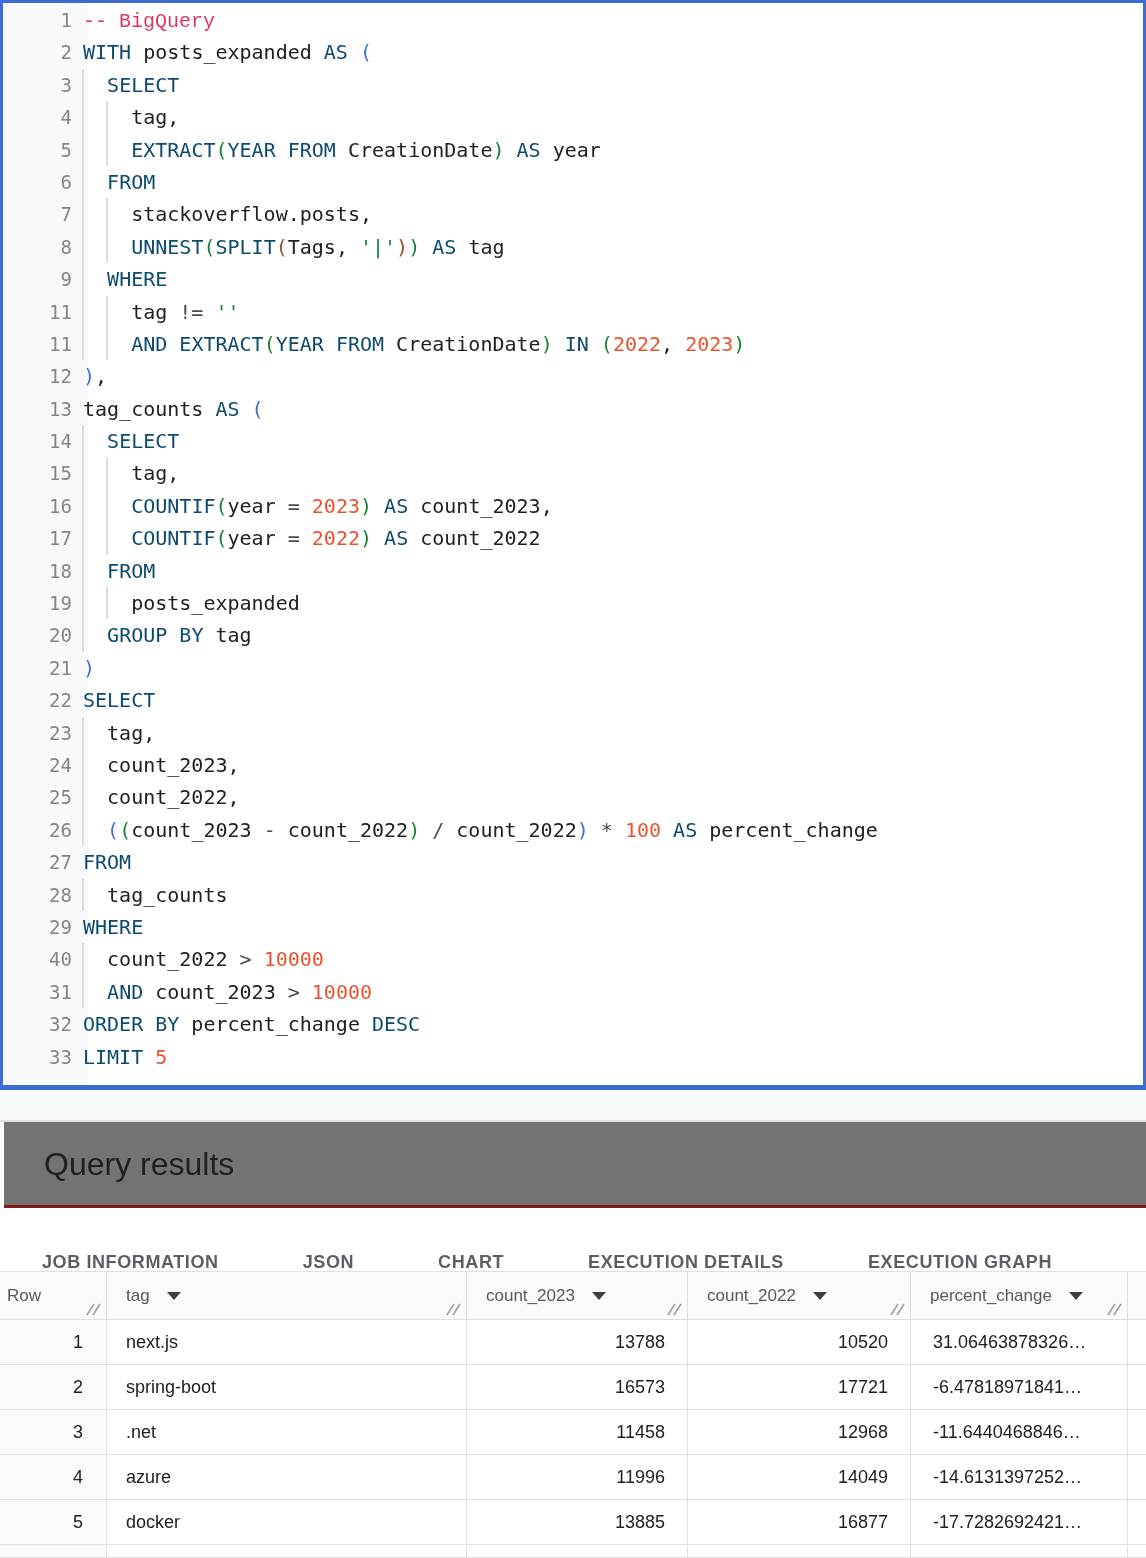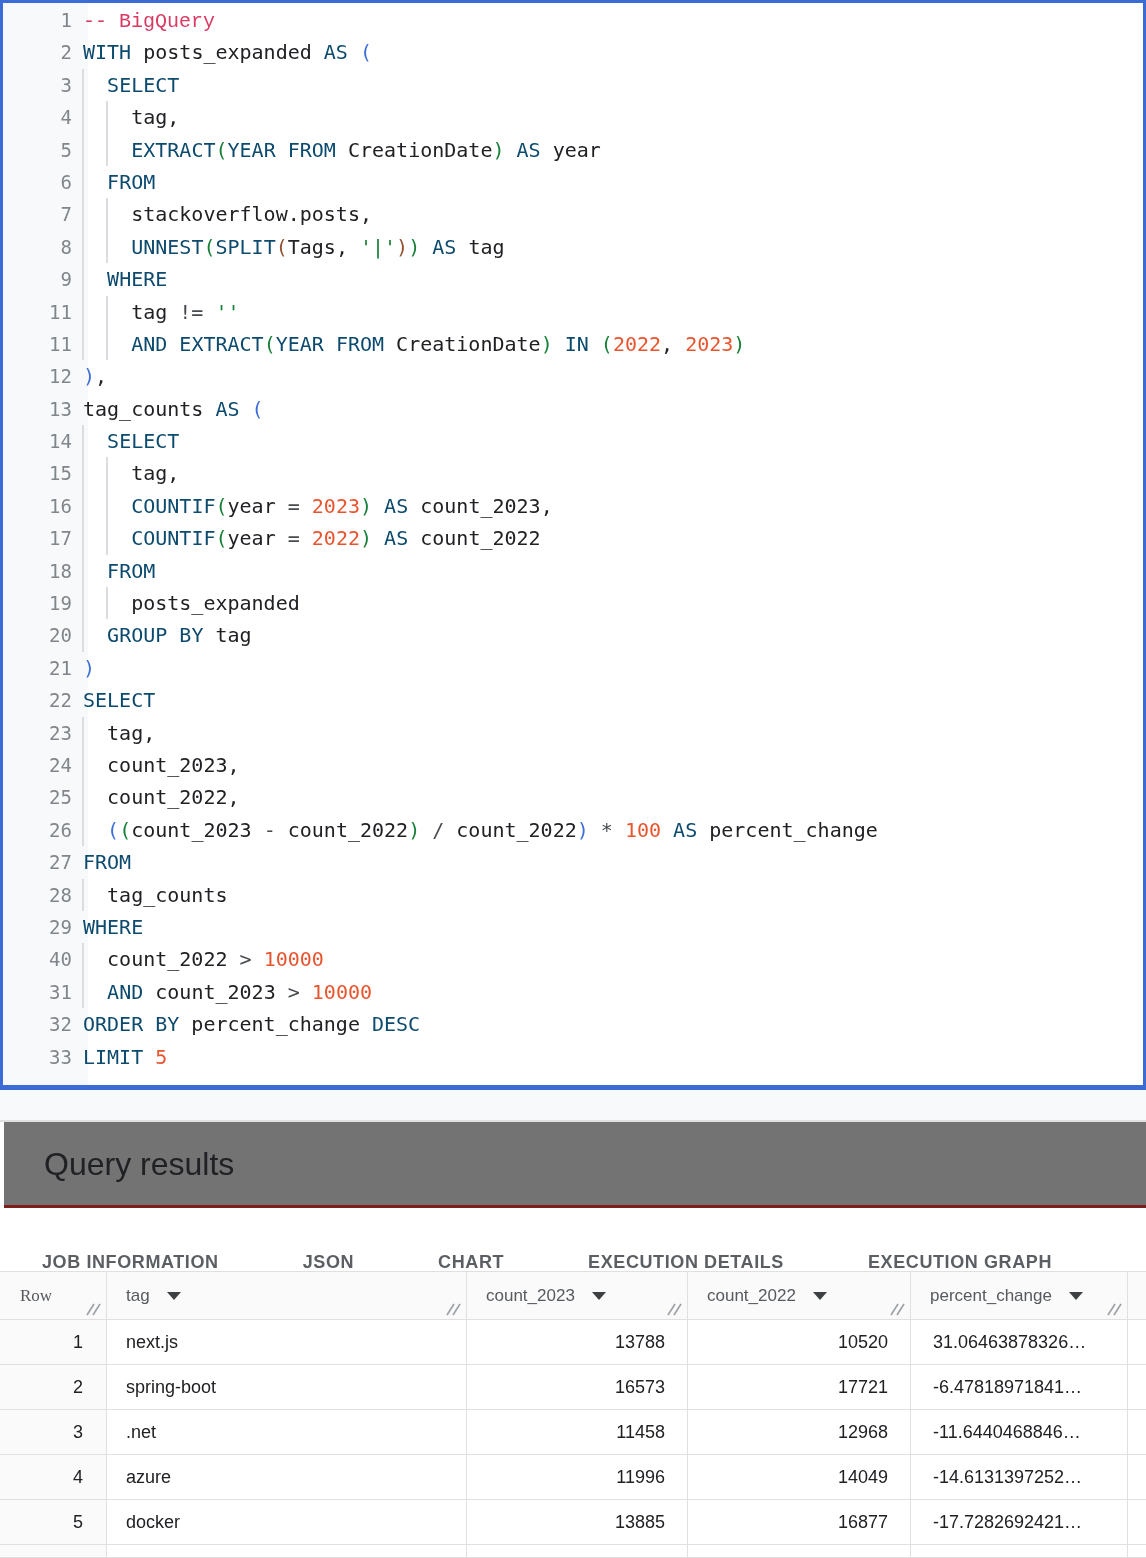--- a/index.html
+++ b/index.html
@@ -84,21 +84,21 @@
     border-right:1px solid #e0e0e0;border-bottom:1px solid #e0e0e0;
     display:flex;align-items:center;overflow:hidden;white-space:nowrap;
   }
   .th{color:#565a5e;font-size:17px;}
   .c0{width:107px;}
   .c1{width:360px;}
   .c2{width:221px;}
   .c3{width:223px;}
   .c4{width:217px;}
   .c5{width:18px;border-right:none;}
-  .th.c0{padding-left:20px;font-family:Liberation Serif, serif;}
+  .th.c0{padding-left:7px;}
   .th.c1,.th.c2,.th.c3,.th.c4{padding-left:19px;}
   .td.c0{justify-content:flex-end;padding-right:23px;background:#fafafa;}
   .td.c1{padding-left:19px;}
   .td.c2,.td.c3{justify-content:flex-end;padding-right:22px;}
   .td.c4{padding-left:22px;}
   .sort-arrow{
     display:inline-block;width:0;height:0;margin-left:17px;
     border-left:7px solid transparent;border-right:7px solid transparent;
     border-top:8px solid #3c4043;cursor:pointer;
   }

